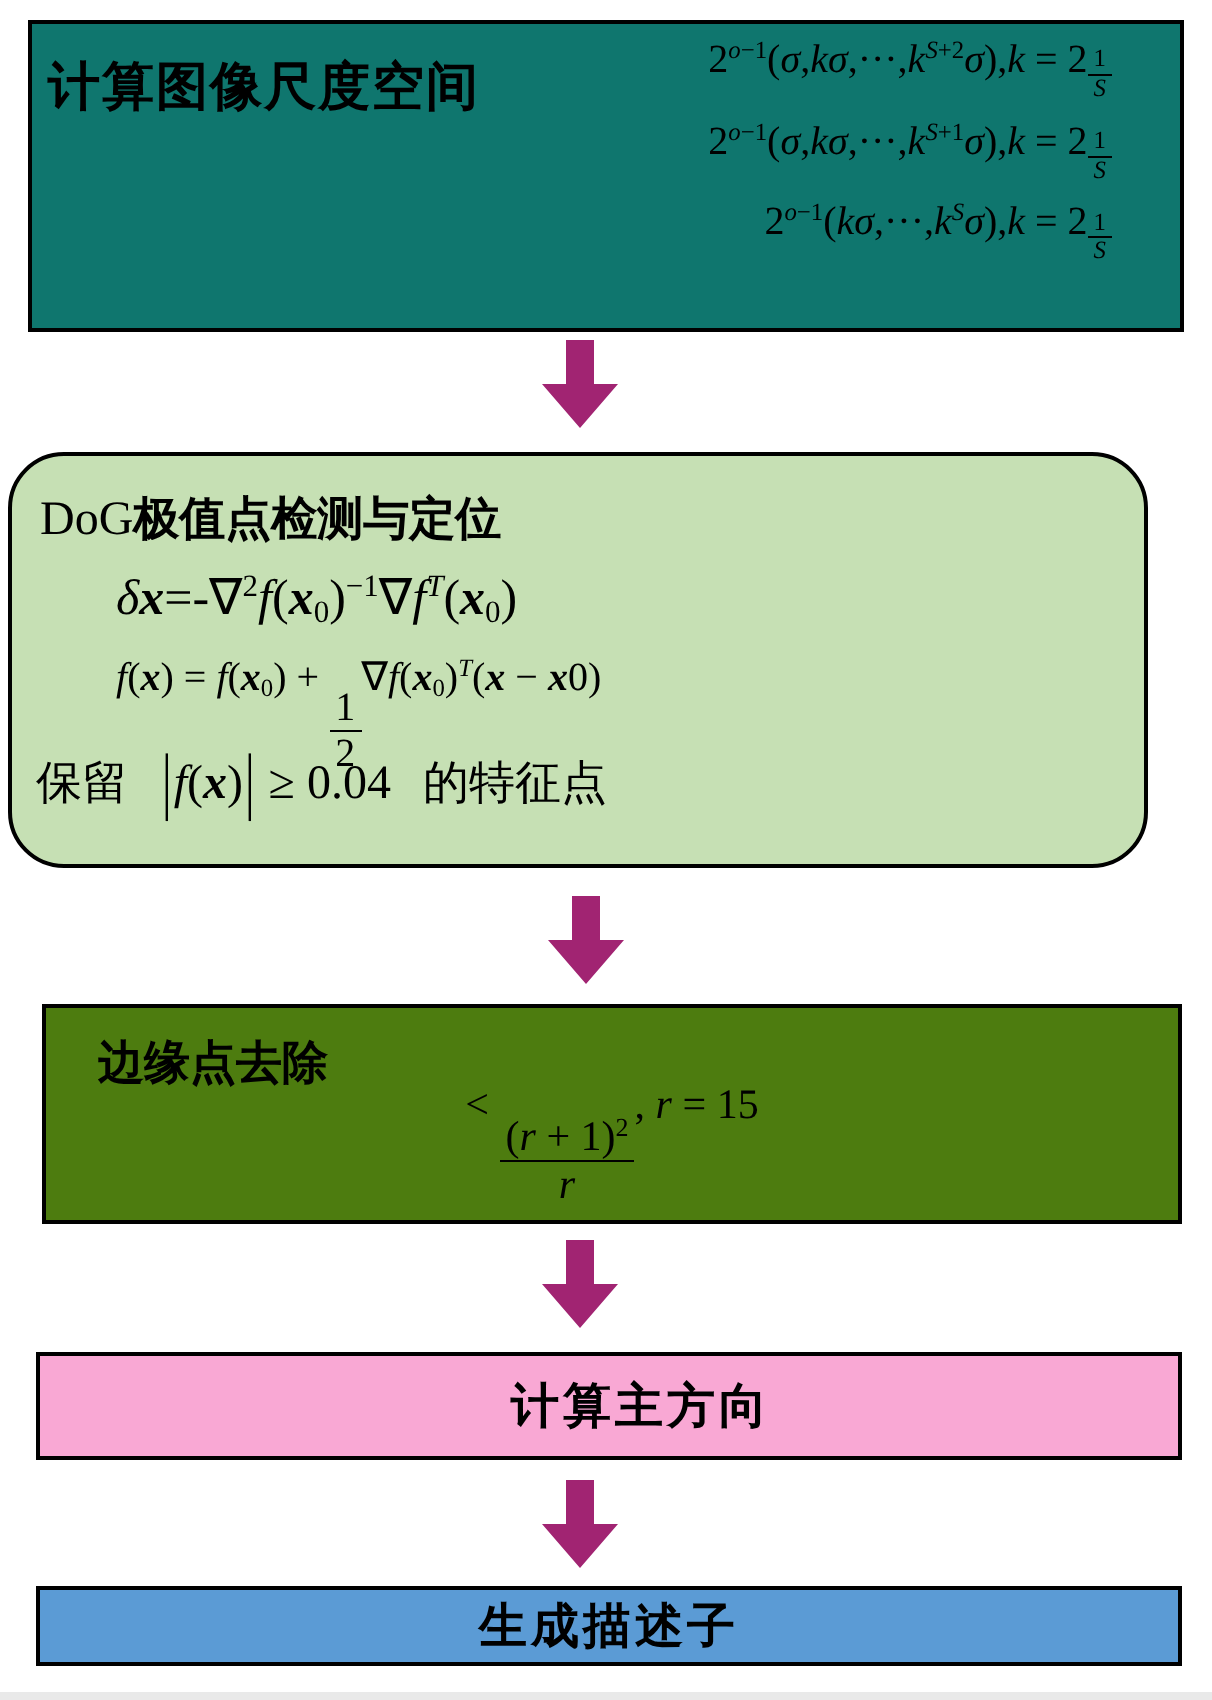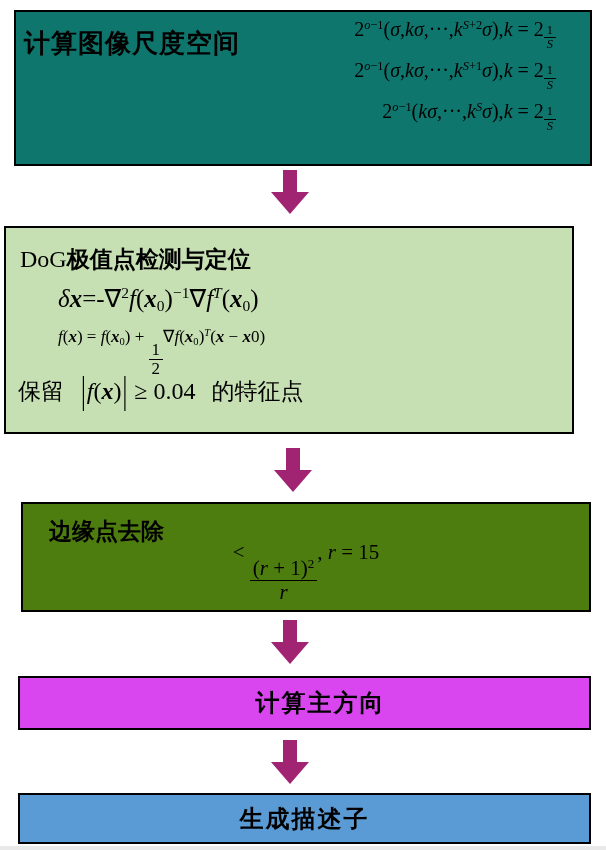--- a/index.html
+++ b/index.html
@@ -6,24 +6,24 @@
   .canvas {
     position:relative; width:606px; height:850px; overflow:hidden;
     background:#ffffff;
     font-family:"Liberation Sans", sans-serif;
     color:#000;
   }
   .box { position:absolute; border:2px solid #000; box-sizing:border-box; }
 
   
   .b1 { left:14px;  top:10px;  width:578px; height:156px; background:#0f766e; }
-  .b2 { left:4px;   top:226px; width:570px; height:208px; background:#c6e0b4; }
+  .b2 { left:4px;   top:226px; width:570px; height:208px; background:#c6e0b4;border-radius:28px; }
   .b3 { left:21px;  top:502px; width:570px; height:110px; background:#4d7c0f; }
-  .b4 { left:18px;  top:676px; width:573px; height:54px;  background:#d946ef;padding-left:32px; }
-  .b5 { left:18px;  top:793px; width:573px; height:51px;  background:#5b9bd5; }
+  .b4 { left:18px;  top:676px; width:573px; height:54px;  background:#f9a8d4;padding-left:32px; }
+  .b5 { left:18px;  top:793px; width:573px; height:40px;  background:#5b9bd5; }
 
   .label-box { display:flex; align-items:center; justify-content:center;
                font-size:24px; font-weight:bold; letter-spacing:2px; }
 
   .cn-title { font-weight:bold; }
   .t1 { position:absolute; left:8px; top:14px; font-size:26px; letter-spacing:1px; }
   .t2 { position:absolute; left:14px; top:16px; font-size:23px; }
   .t2 .latin { font-family:"Liberation Serif", serif; font-weight:normal; font-size:24px; }
   .t3 { position:absolute; left:26px; top:12px; font-size:23px; }
 
@@ -41,21 +41,21 @@
   .m-frac .fd { display:block; padding:0 3px; }
   .m-sup .m-frac { vertical-align:-0.35em; }
   .m-vbar { display:inline-block; transform:scaleY(1.55); margin:0 1px; }
 
   
   .b1-formulas { position:absolute; top:6px; right:34px; text-align:right; }
   .b1-line { font-size:20px; margin:0 0 7px 0; }
 
   
   .f-dx     { position:absolute; left:52px; top:56px;  font-size:25px; }
-  .f-taylor { position:absolute; left:52px; top:98px;  font-size:17px; }
+  .f-taylor { position:absolute; left:52px; top:98px;  font-size:20px; }
   .keep-line{ position:absolute; left:12px; top:148px; font-size:23px; }
   .keep-line .cn { font-weight:normal; }
   .keep-math { font-size:24px; margin:0 16px; }
 
   
   .f-edge { position:absolute; left:0; right:0; top:36px; text-align:center; font-size:21px; }
 
   
   .arrow { position:absolute; width:38px; height:44px; }
   .a1 { left:271px; top:170px; }

